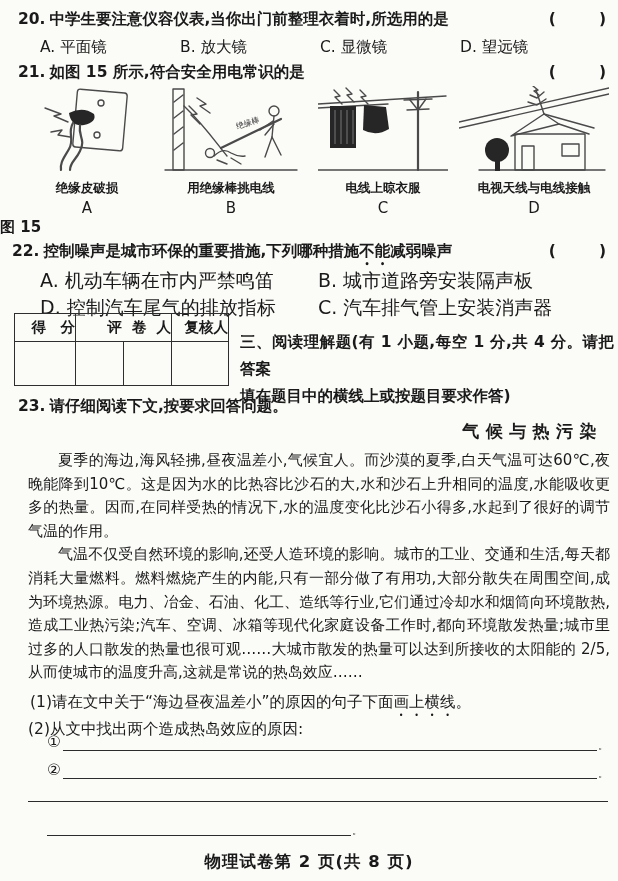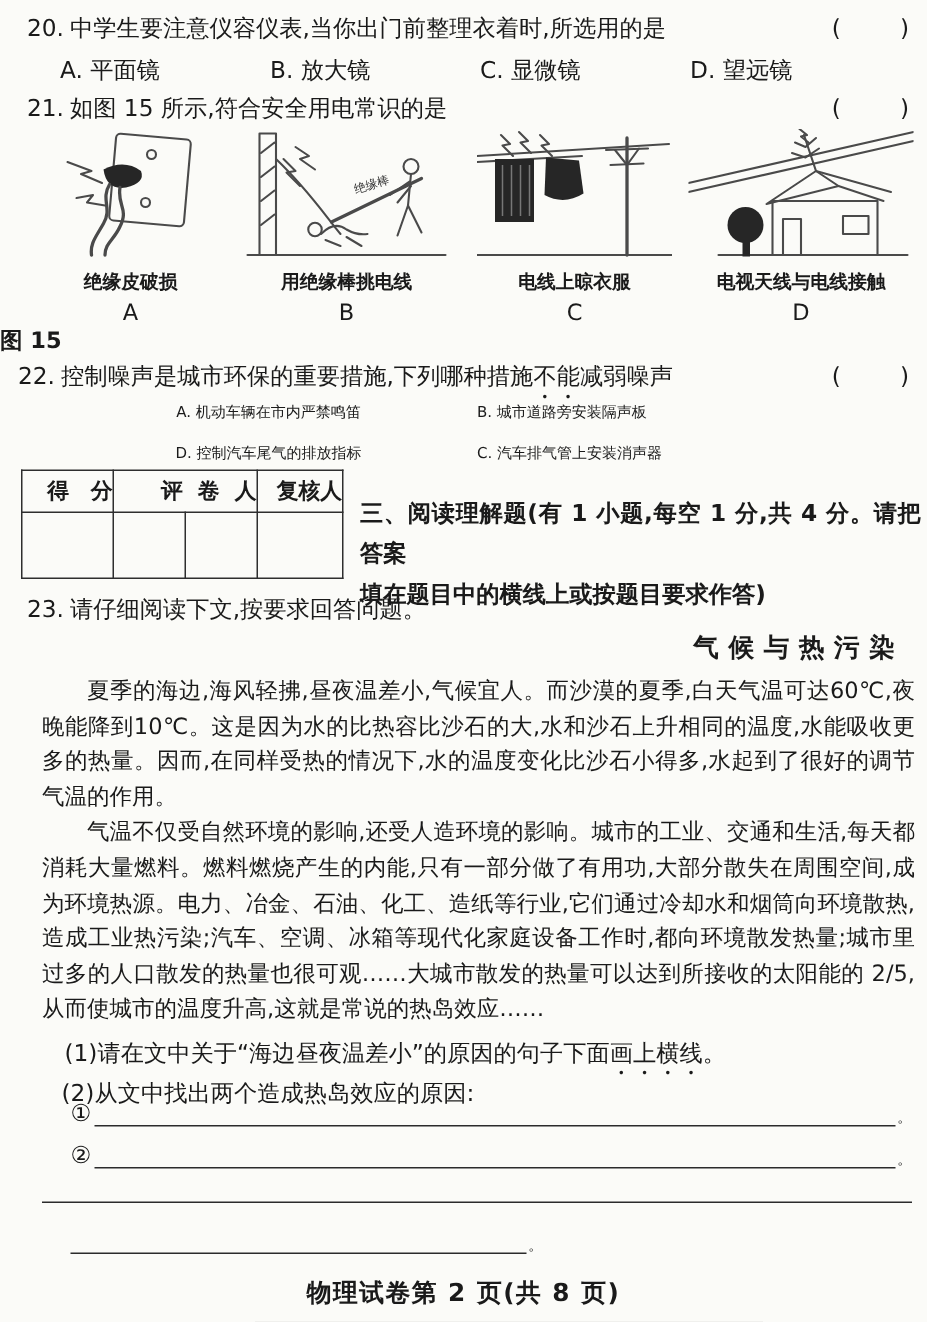--- a/index.html
+++ b/index.html
@@ -3,27 +3,27 @@
 <meta charset="utf-8">
 <style>
   html,body{margin:0;padding:0;background:#e8e8e6;}
   .page{
     position:relative;width:618px;height:881px;background:#fbfbf8;
     font-family:"DejaVu Sans","Liberation Sans",sans-serif;
     color:#1a1a1a;overflow:hidden;margin:0 auto;
   }
   .abs{position:absolute;}
   
-  .qline{position:absolute;left:18px;right:10px;font-size:15.5px;line-height:20px;}
+  .qline{position:absolute;left:18px;right:10px;font-size:15.5px;line-height:20px;font-weight:bold;}
   .qline .bracket{position:absolute;right:2px;top:0;white-space:pre;}
   .qnum{margin-right:4px;}
   
   .opts4{position:absolute;left:40px;right:6px;display:flex;font-size:15.5px;}
   .opts4 span{width:140px;}
-  .opts2{position:absolute;left:40px;right:6px;display:flex;font-size:10px;text-align:center;}
+  .opts2{position:absolute;left:40px;right:6px;display:flex;font-size:19px;}
   .opts2 span:first-child{width:278px;}
   
   .emph{
     -webkit-text-emphasis:filled dot;-webkit-text-emphasis-position:under left;
     text-emphasis:filled dot;text-emphasis-position:under left;
   }
   
   .figrow{position:absolute;top:86px;left:22px;right:6px;display:flex;}
   .figcol{text-align:center;}
   .figcol svg{display:block;margin:0 auto;}
@@ -40,21 +40,21 @@
   
   .sec3{position:absolute;top:329px;left:240px;width:374px;font-weight:bold;
     font-size:15.5px;line-height:27px;text-align:justify;}
   
   .ptitle{position:absolute;top:420px;left:63px;width:540px;text-align:right;
     font-weight:bold;font-size:17px;letter-spacing:0.38em;}
   .passage{position:absolute;top:449px;left:28px;width:582px;font-size:15px;
     line-height:23.6px;text-align:justify;}
   .passage p{margin:0;text-indent:2em;}
   
-  .subq{position:absolute;font-size:15.5px;line-height:20px;margin-left:13px;}
+  .subq{position:absolute;font-size:15.5px;line-height:20px;}
   .blankline{position:absolute;display:flex;align-items:flex-end;font-size:15.5px;}
   .rule{flex:1;border-bottom:1.4px solid #2b2b2b;height:15px;}
   .period{font-size:10px;line-height:10px;margin-left:1px;}
   .circled{margin-right:2px;}
   .fill{display:flex;align-items:flex-end;}
   .fill .lead{white-space:nowrap;}
   
   .footer{position:absolute;top:851px;left:0;width:100%;text-align:center;
     font-weight:bold;font-size:16.5px;letter-spacing:1px;}
   svg .ln{fill:none;stroke:#4a4a4a;stroke-width:1.4;stroke-linecap:round;stroke-linejoin:round;}

